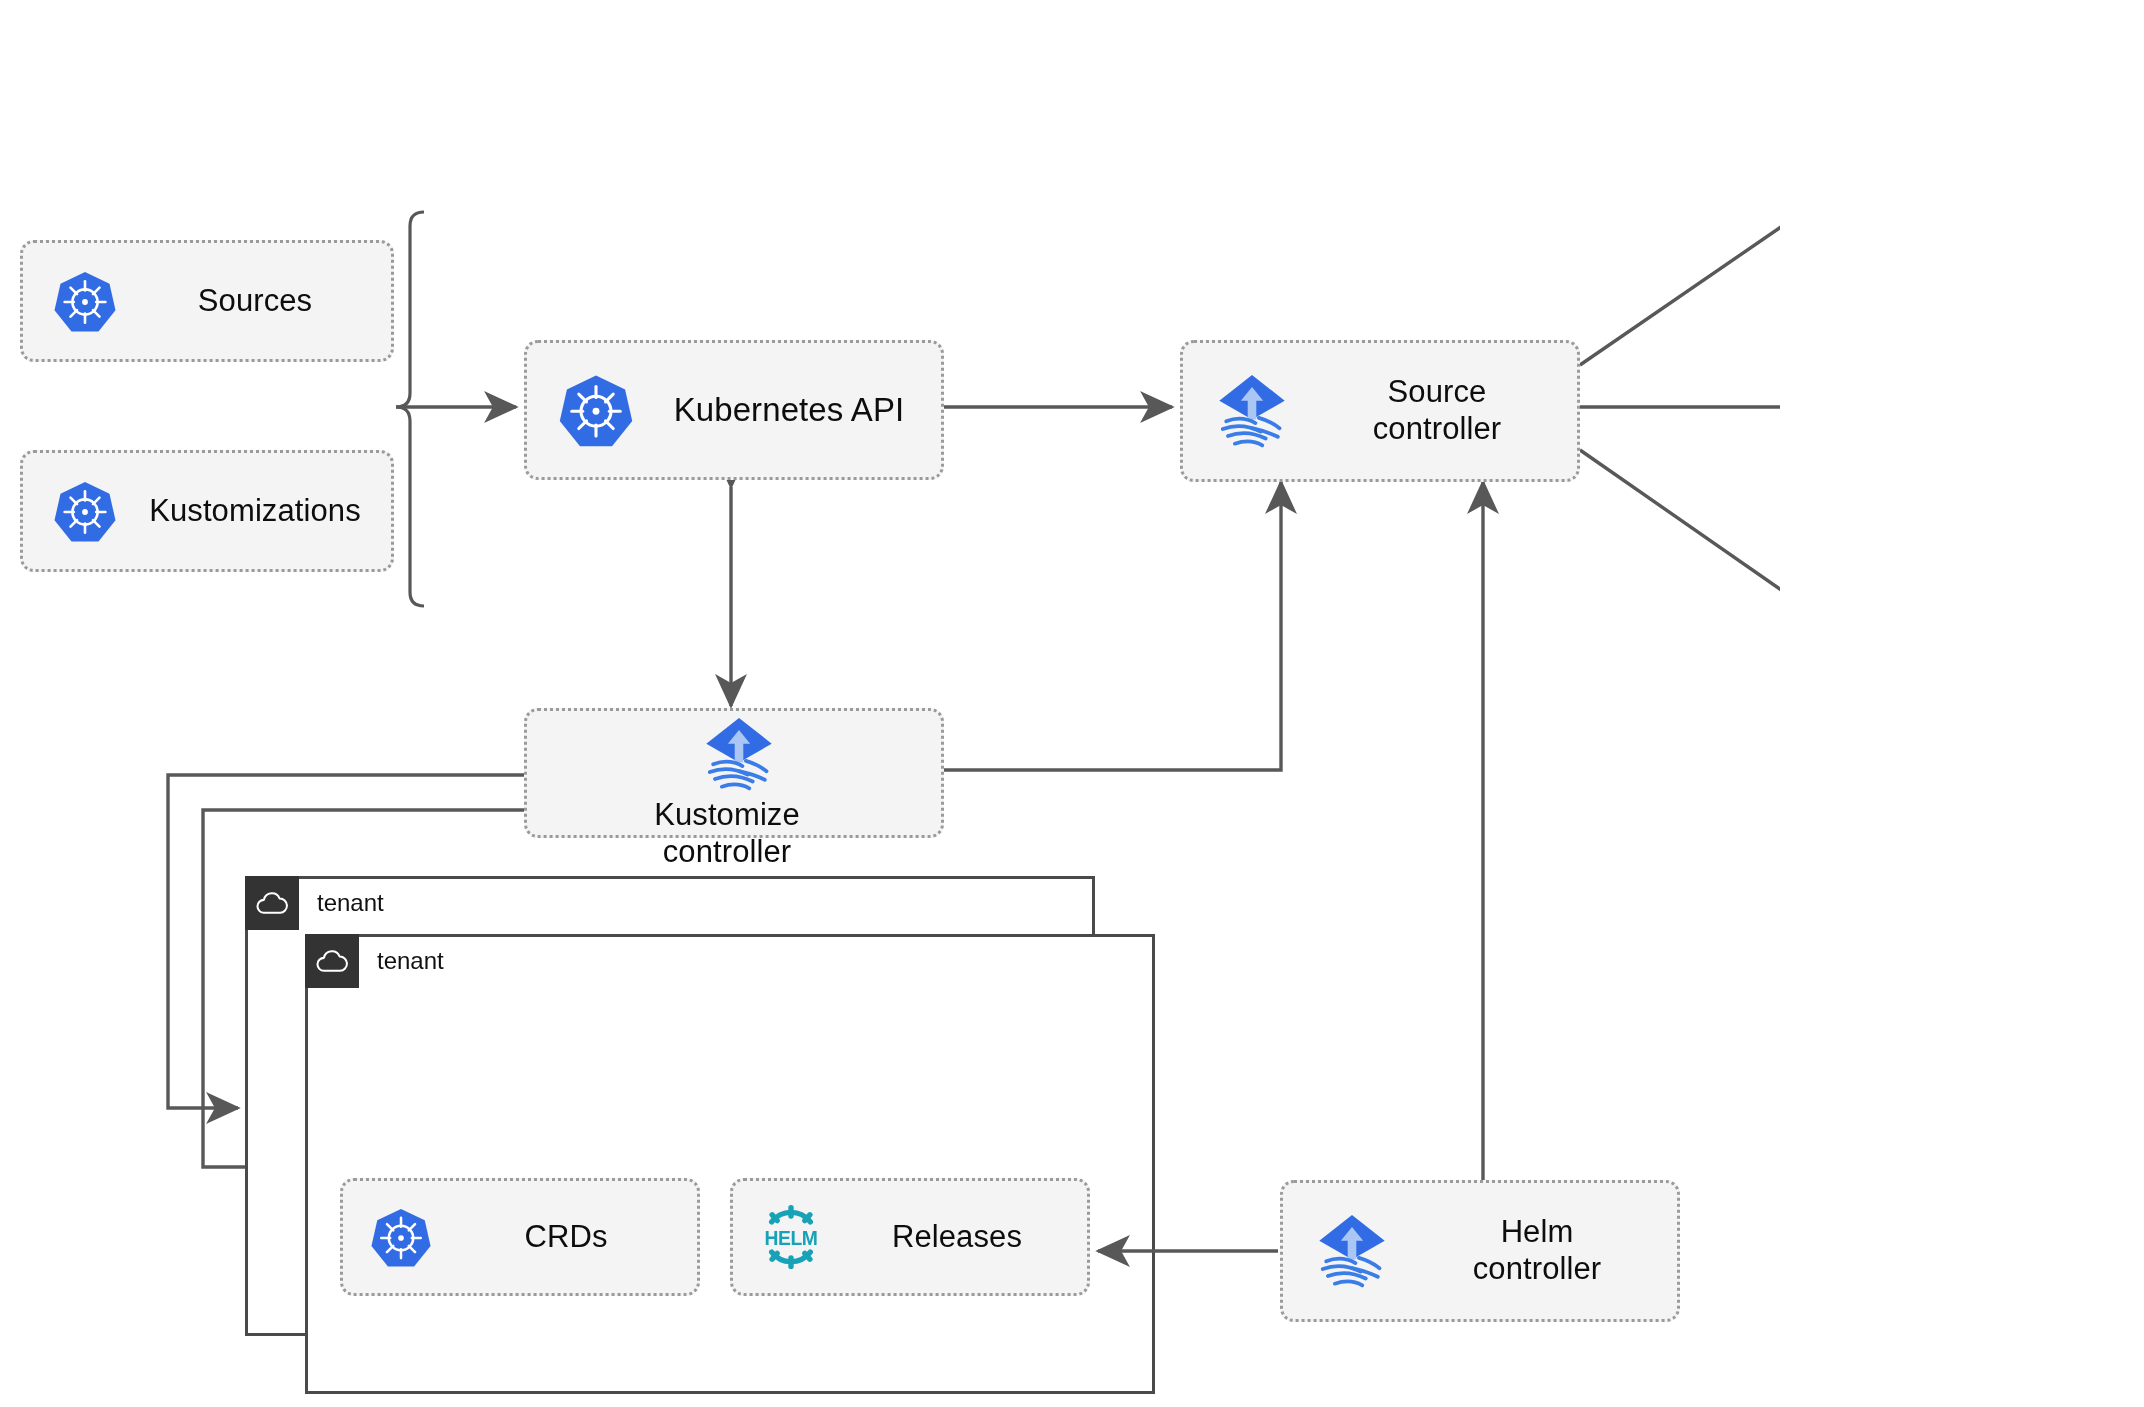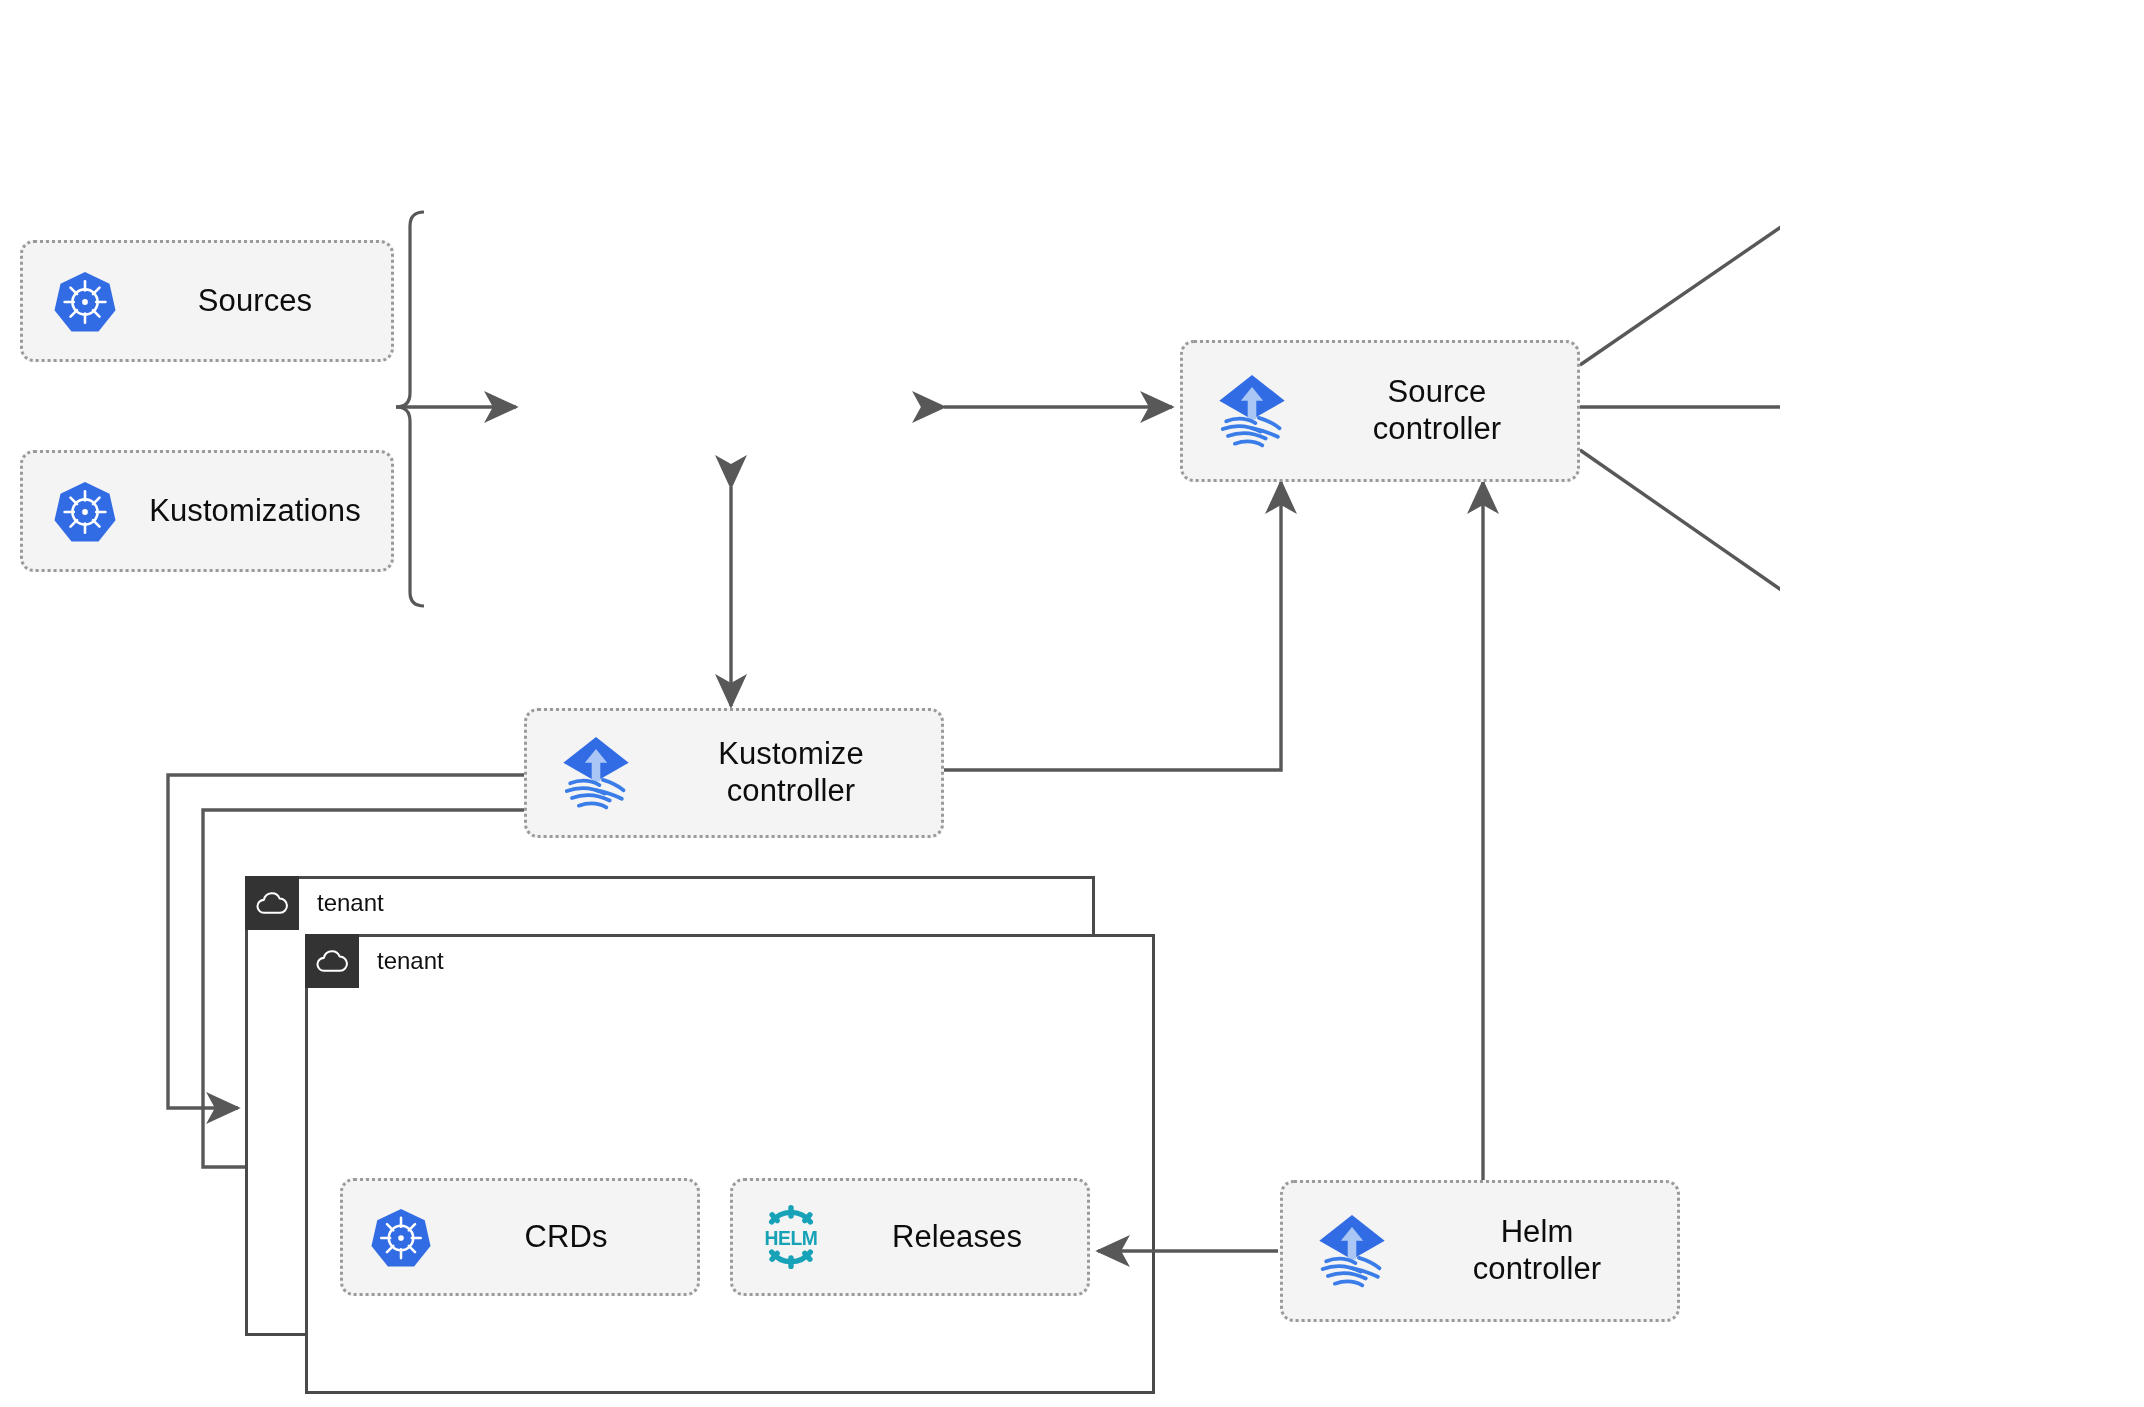--- a/index.html
+++ b/index.html
@@ -157,41 +157,61 @@
           <path d="M17.5 18.6 L24.0 25.1"></path>
             <path d="M40.0 41.1 L46.5 47.6"></path>
           <path d="M46.5 18.6 L40.0 25.1"></path>
             <path d="M24.0 41.1 L17.5 47.6"></path>
         </g>
       </svg>
     </span>
     <span class="lbl">Kustomizations</span>
   </div>
 
+  <div class="node" style="left:524px;top:340px;width:420px;height:140px;">
+    <span class="ico" style="width:110px;margin-left:14px;">
+      <svg width="76" height="76" viewBox="0 0 64 64">
+        <path d="M32 3 L56.5 14.8 L62.5 41.3 L45.5 62.5 L18.5 62.5 L1.5 41.3 L7.5 14.8 Z" fill="#326CE5"></path>
+        <g fill="none" stroke="#ffffff" stroke-width="2.6" stroke-linecap="round">
+          <circle cx="32" cy="33" r="12.6"></circle>
+          <circle cx="32" cy="33" r="2.9" fill="#ffffff" stroke="none"></circle>
+          <path d="M32 12.2 L32 21.4"></path>
+            <path d="M32 44.6 L32 53.8"></path>
+          <path d="M11.6 33 L20.8 33"></path>
+            <path d="M43.2 33 L52.4 33"></path>
+          <path d="M17.5 18.6 L24.0 25.1"></path>
+            <path d="M40.0 41.1 L46.5 47.6"></path>
+          <path d="M46.5 18.6 L40.0 25.1"></path>
+            <path d="M24.0 41.1 L17.5 47.6"></path>
+        </g>
+      </svg>
+    </span>
+    <span class="lbl" style="font-size:33px;">Kubernetes API</span>
+  </div>
 
   <div class="node" style="left:1180px;top:340px;width:400px;height:142px;">
     <span class="ico" style="width:118px;margin-left:10px;">
       <svg width="86" height="86" viewBox="0 0 100 100">
         <path d="M50 8 L88 38 L50 60 L12 38 Z" fill="#326CE5"></path>
         <path d="M50 22 L63 38 L55 38 L55 60 L45 60 L45 38 L37 38 Z" fill="#A9C6F5"></path>
         <g stroke="#3B7DE8" stroke-width="4.4" fill="none" stroke-linecap="round">
           <path d="M20 62 Q38 55 54 64"></path>
           <path d="M16 71 Q38 63 60 74"></path>
           <path d="M22 79 Q44 71 66 82"></path>
           <path d="M30 88 Q48 82 62 90"></path>
           <path d="M58 58 Q72 62 82 70"></path>
           <path d="M50 70 Q68 74 80 80"></path>
         </g>
       </svg>
     </span>
     <span class="lbl">Source
 controller</span>
   </div>
 
-  <div class="node" style="left:524px;top:708px;width:420px;height:130px;">
+  <div class="node" style="left:524px;top:708px;width:420px;height:130px;flex-direction:column;">
     <span class="ico" style="width:118px;margin-left:10px;">
       <svg width="86" height="86" viewBox="0 0 100 100">
         <path d="M50 8 L88 38 L50 60 L12 38 Z" fill="#326CE5"></path>
         <path d="M50 22 L63 38 L55 38 L55 60 L45 60 L45 38 L37 38 Z" fill="#A9C6F5"></path>
         <g stroke="#3B7DE8" stroke-width="4.4" fill="none" stroke-linecap="round">
           <path d="M20 62 Q38 55 54 64"></path>
             <path d="M16 71 Q38 63 60 74"></path>
           <path d="M22 79 Q44 71 66 82"></path>
             <path d="M30 88 Q48 82 62 90"></path>
           <path d="M58 58 Q72 62 82 70"></path>

